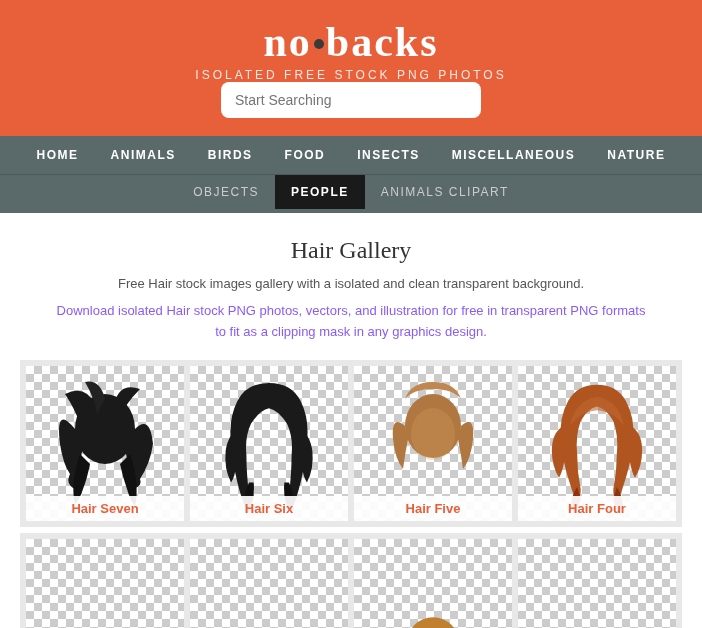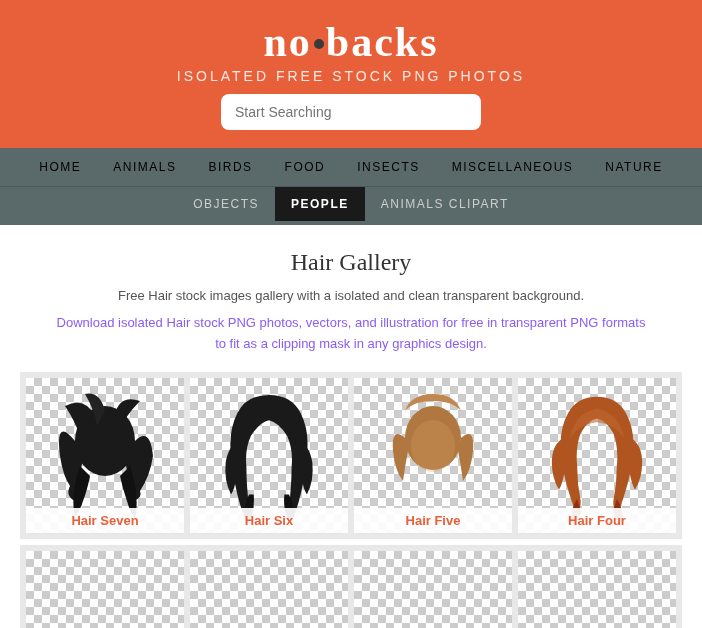--- a/index.html
+++ b/index.html
@@ -13,25 +13,25 @@
     }
     .logo {
       font-size: 42px;
       font-weight: bold;
       color: white;
       letter-spacing: 2px;
       font-family: Georgia, serif;
     }
     .tagline {
       color: white;
-      font-size: 14px;
+      font-size: 12px;
       letter-spacing: 3px;
       text-transform: uppercase;
       margin-top: 2px;
-      margin-bottom: 10px;
+      margin-bottom: 0;
       opacity: 0.85;
     }
     .search-bar-wrap {
       display: flex;
       justify-content: center;
     }
     .search-bar {
       width: 260px;
       padding: 10px 14px;
       border: none;
@@ -43,27 +43,28 @@
 
     
     .nav-primary {
       background-color: #5a6a6a;
       display: flex;
       justify-content: center;
       align-items: center;
       padding: 0;
     }
     .nav-primary a {
-      color: #000000;
+      color: #ffffff;
       text-decoration: none;
       font-size: 12px;
       letter-spacing: 1.5px;
       text-transform: uppercase;
       padding: 12px 16px;
       display: block;
+      font-weight: bold;
     }
 
     .nav-secondary {
       background-color: #5a6a6a;
       display: flex;
       justify-content: center;
       align-items: flex-end;
       border-top: 1px solid #4a5a5a;
       padding-bottom: 4px;
     }

